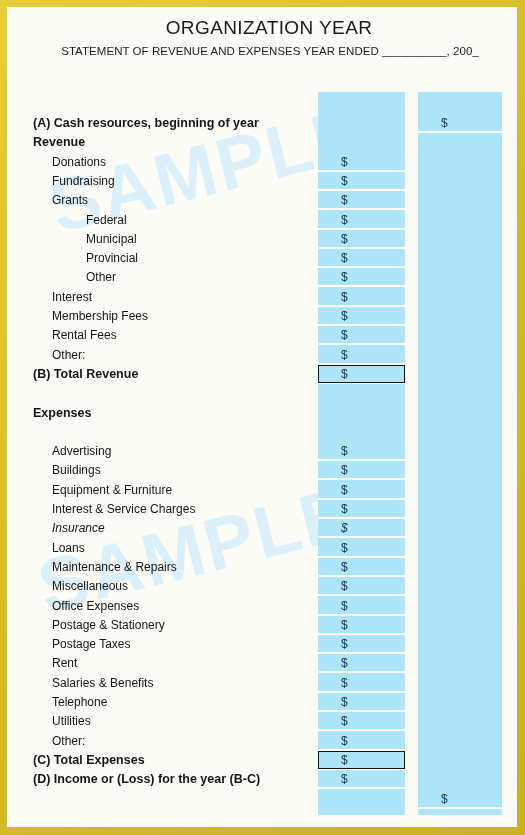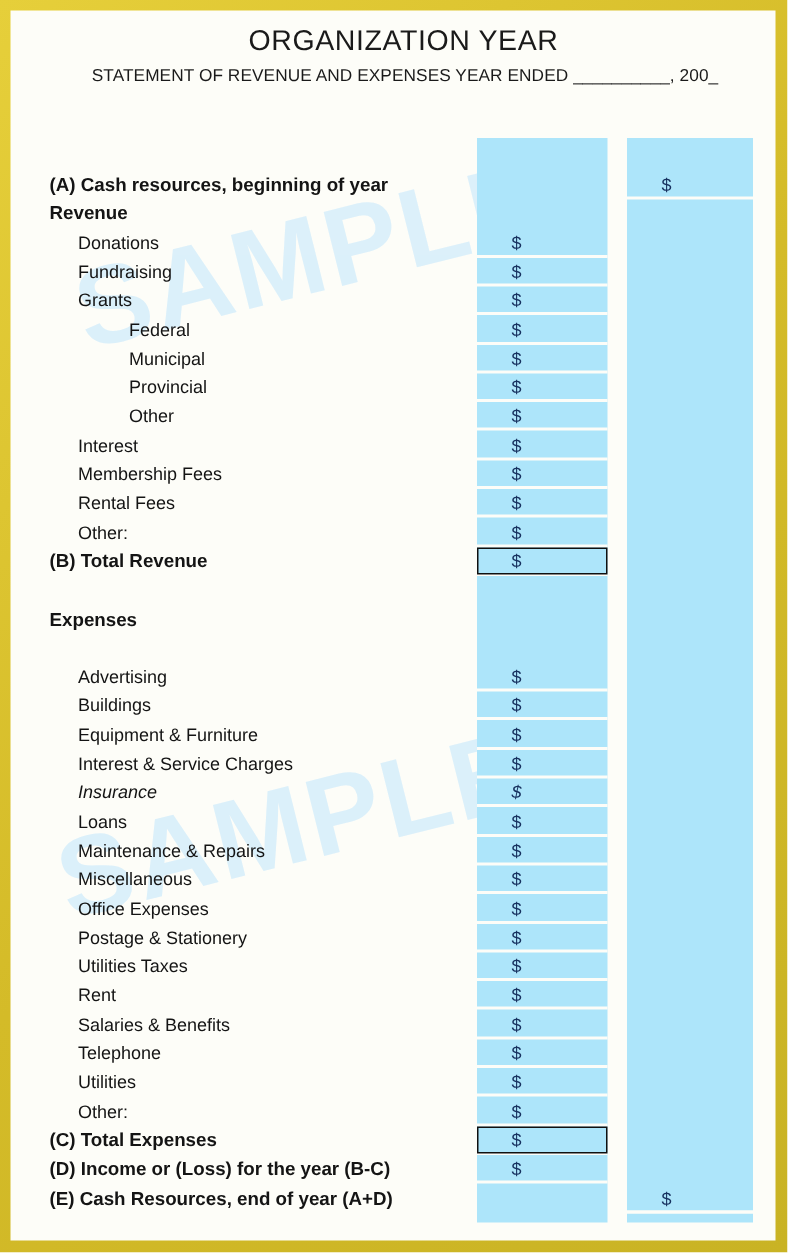--- a/index.html
+++ b/index.html
@@ -313,21 +313,21 @@
         </div>
         <div class="row ind1" style="top: 590px;">
           <div class="label">Office Expenses</div>
           <div class="dollar c1">$</div>
         </div>
         <div class="row ind1" style="top: 609px;">
           <div class="label">Postage &amp; Stationery</div>
           <div class="dollar c1">$</div>
         </div>
         <div class="row ind1" style="top: 628px;">
-          <div class="label">Utilities Taxes</div>
+          <div class="label">Postage Taxes</div>
           <div class="dollar c1">$</div>
         </div>
         <div class="row ind1" style="top: 647px;">
           <div class="label">Rent</div>
           <div class="dollar c1">$</div>
         </div>
         <div class="row ind1" style="top: 667px;">
           <div class="label">Salaries &amp; Benefits</div>
           <div class="dollar c1">$</div>
         </div>
@@ -346,19 +346,18 @@
         <div class="row bold" style="top: 744px;">
           <div class="label">(C) Total Expenses</div>
           <div class="dollar c1">$</div>
         </div>
         <div class="totalbox" style="top: 744px;"></div>
         <div class="row bold" style="top: 763px;">
           <div class="label">(D) Income or (Loss) for the year (B-C)</div>
           <div class="dollar c1">$</div>
         </div>
         <div class="row bold" style="top: 783px;">
-          <div class="label">(E) Cash Resources, end of year (A+D)</div>
           <div class="dollar c2">$</div>
         </div>
       </div>
 
   </div>
 </div>
 
 </body></html>

